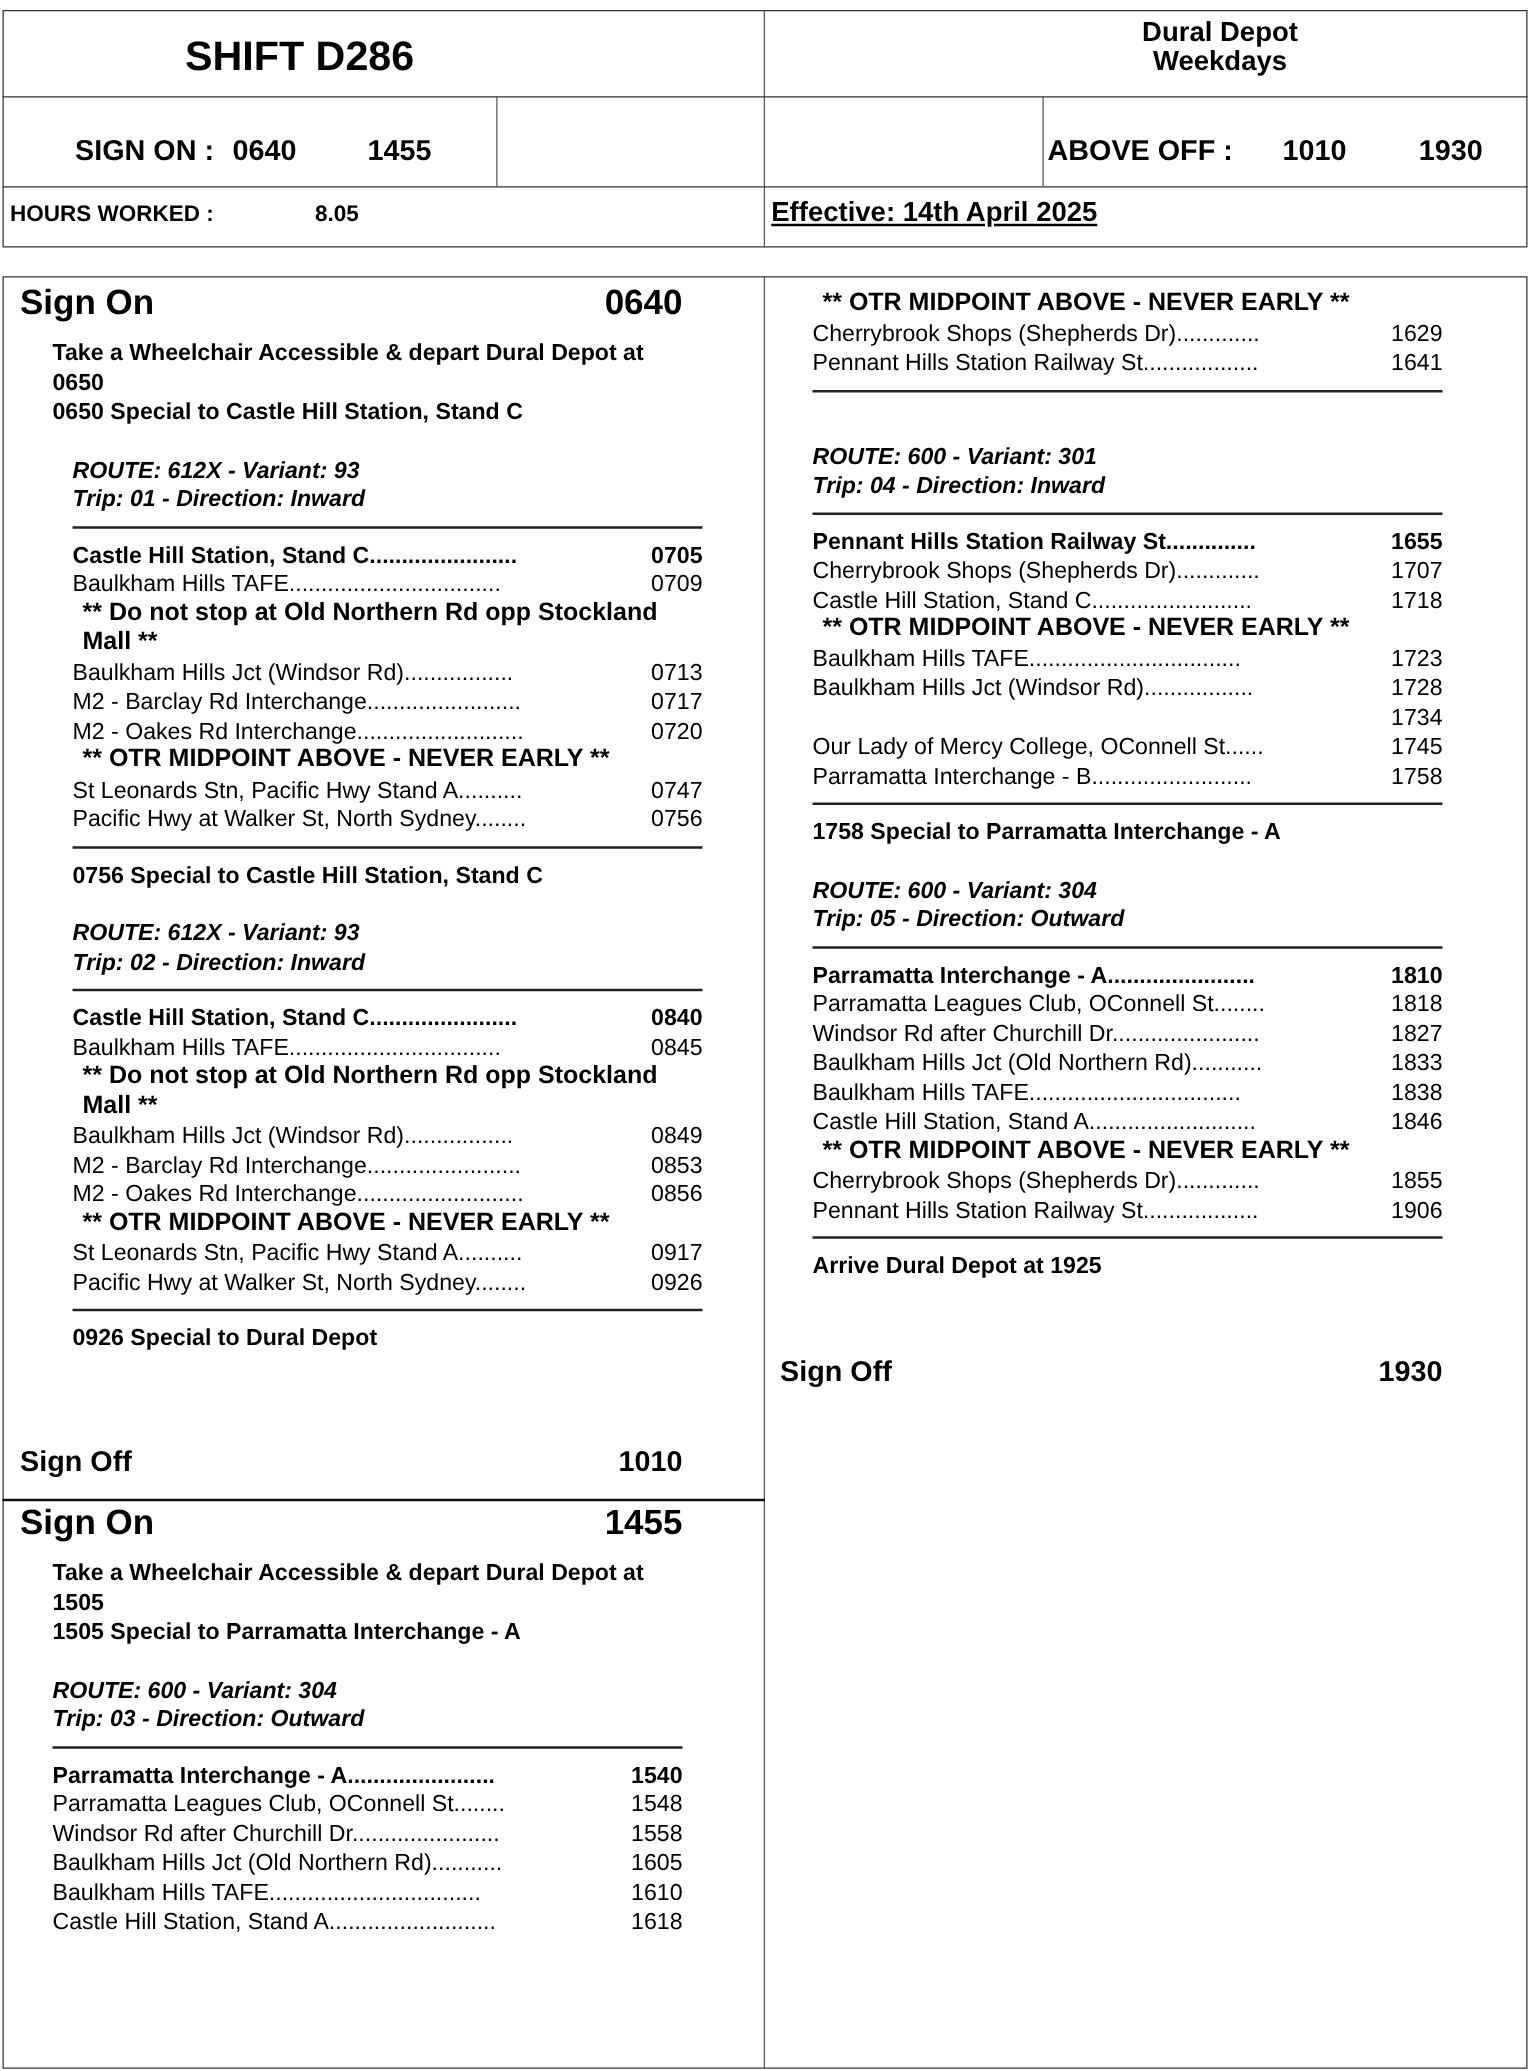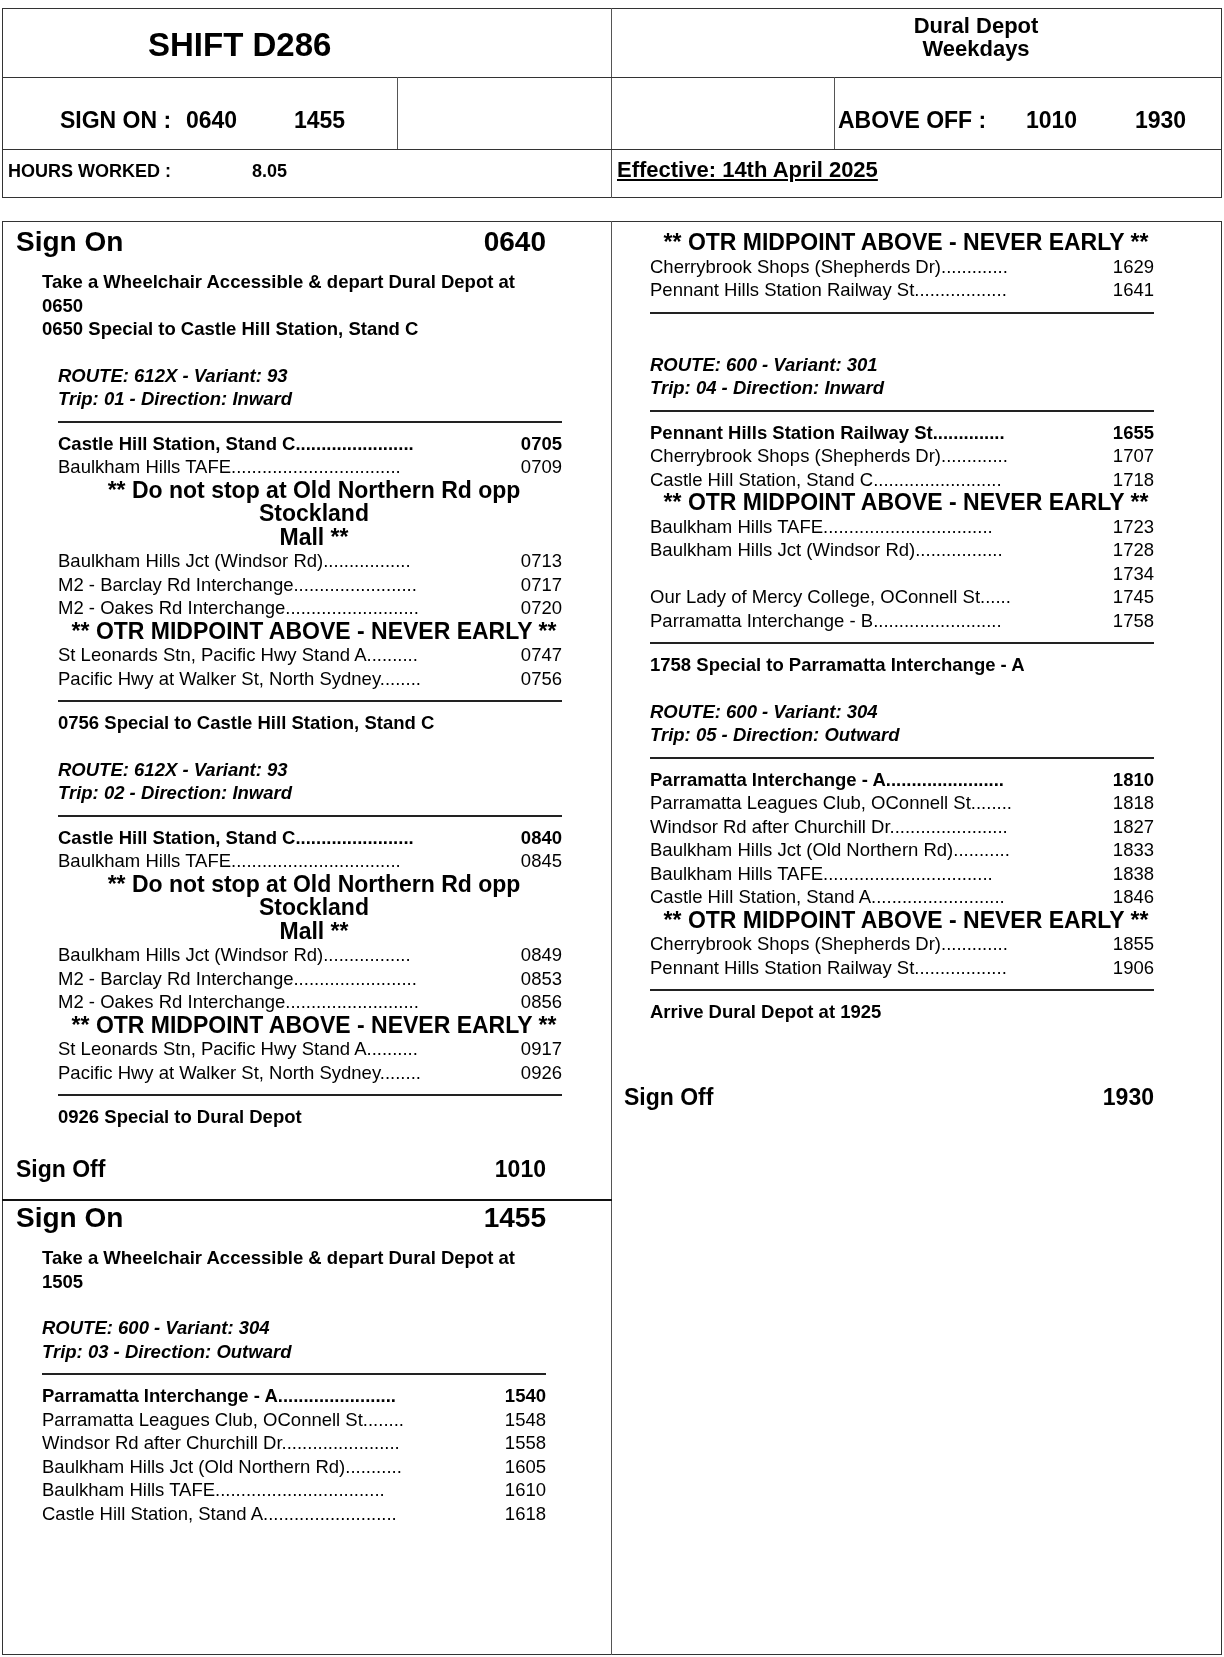--- a/index.html
+++ b/index.html
@@ -18,21 +18,21 @@
     .signrow { position: relative; height: 30px; font-weight: bold; font-size: 28px; }
     .signrow .lbl { position: absolute; left: 0; }
     .signrow .tm { position: absolute; right: 0; }
     .block { font-size: 18.5px; line-height: 23.5px; }
     .b { font-weight: bold; }
     .bi { font-weight: bold; font-style: italic; }
     .stop { position: relative; height: 23.5px; font-size: 18.5px; line-height: 23.5px; }
     .stop .name { position: absolute; left: 0; white-space: nowrap; }
     .stop .tm { position: absolute; right: 0; }
     .stop.bold { font-weight: bold; }
-    .note { font-weight: bold; font-size: 23px; line-height: 23.5px; padding-left: 8px; text-align: center; }
+    .note { font-weight: bold; font-size: 20px; line-height: 23.5px; padding-left: 8px; }
     .rule { border-top: 2px solid #222; margin: 10px 0 9px 0; }
     .gap { height: 23px; }
   </style>
 </head>
 <body>
 
 <div class="frame" style="left:2px;top:8px;width:1220px;height:190px;"></div>
 <div class="vline" style="left:611px;top:8px;height:190px;"></div>
 <div class="hline" style="left:2px;top:77px;width:1220px;"></div>
 <div class="hline" style="left:2px;top:149px;width:1220px;"></div>
@@ -158,20 +158,21 @@
 </div>
 
 <div class="col" style="left:16px;top:1202px;width:530px;">
   <div class="signrow">
     <span class="lbl">Sign On</span>
     <span class="tm">1455</span>
   </div>
   <div class="block b" style="margin-left:26px;margin-top:14px;width:560px;">
     <div>Take a Wheelchair Accessible &amp; depart Dural Depot at</div>
     <div>1505</div>
+    <div>1505 Special to Parramatta Interchange -  A</div>
   </div>
   <div style="margin-left:26px;width:504px;">
     <div class="gap"></div>
     <div class="block bi">ROUTE: 600 - Variant: 304</div>
     <div class="block bi">Trip: 03 - Direction: Outward</div>
     <div class="rule"></div>
     <div class="stop bold">
         <span class="name">Parramatta Interchange -  A.......................</span>
         <span class="tm">1540</span>
       </div>

